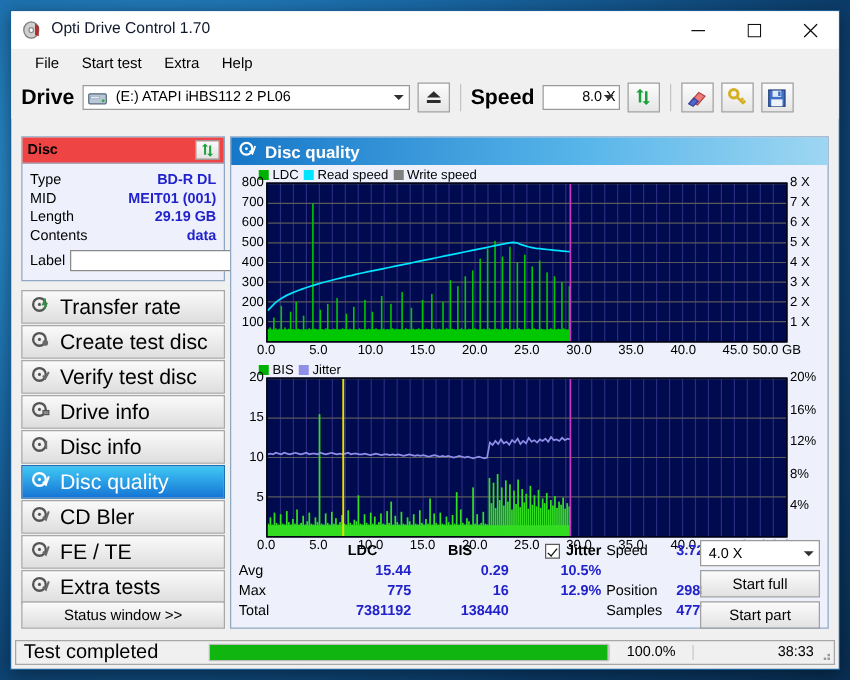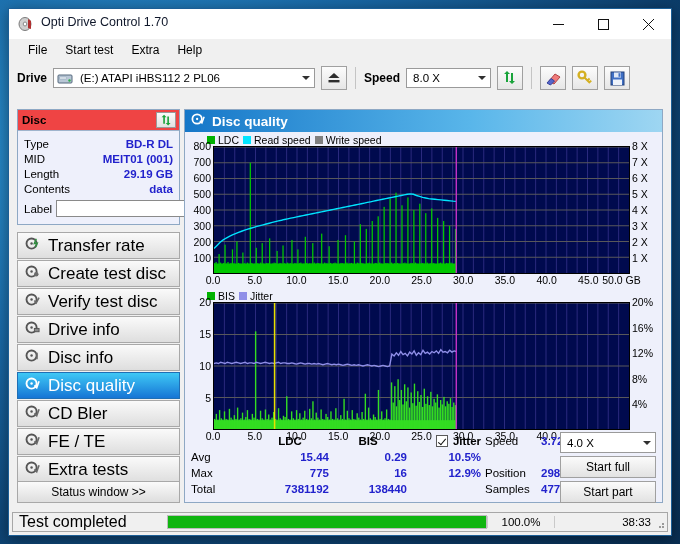--- a/index.html
+++ b/index.html
@@ -29,35 +29,35 @@
 
   
   .menubar{height:22px;background:#f0f0f0;display:flex;align-items:center;padding-left:10px;}
   .menu{font-size:12px;color:#000;padding:2px 9px;}
 
   
   .toolbar{
     height:34px;background:#f0f0f0;display:flex;align-items:center;
     padding:0 8px;gap:6px;position:relative;
   }
-  .tb-label{font-size:12px;font-weight:bold;color:#000;}
+  .tb-label{font-size:17px;font-weight:bold;color:#000;}
   .combo{
     height:20px;background:#fff;border:1px solid #9a9a9a;box-sizing:border-box;
     display:flex;align-items:center;font-size:11.5px;color:#000;padding:0 2px;position:relative;
   }
   .combo .cval{padding-left:4px;white-space:nowrap;overflow:hidden;}
   .combo .carat{
     position:absolute;right:4px;top:50%;transform:translateY(-50%);
     width:0;height:0;border-left:4px solid transparent;border-right:4px solid transparent;
     border-top:4px solid #303030;
   }
   #drive-combo{width:262px;}
   #drive-combo .cval{padding-left:24px;}
   .drive-ico{position:absolute;left:3px;top:2px;width:17px;height:15px;}
-  #speed-combo{width:85px;}
+  #speed-combo{width:62px;justify-content:flex-end;}
   .tbtn{
     width:26px;height:24px;border:1px solid #a0a0a0;background:linear-gradient(#fcfcfc,#e6e6e6);
     display:flex;align-items:center;justify-content:center;box-sizing:border-box;
   }
   .sep{width:1px;height:22px;background:#c4c4c4;margin:0 2px;}
 
   
   .body{position:absolute;left:0;top:86px;right:0;bottom:28px;}
 
   

